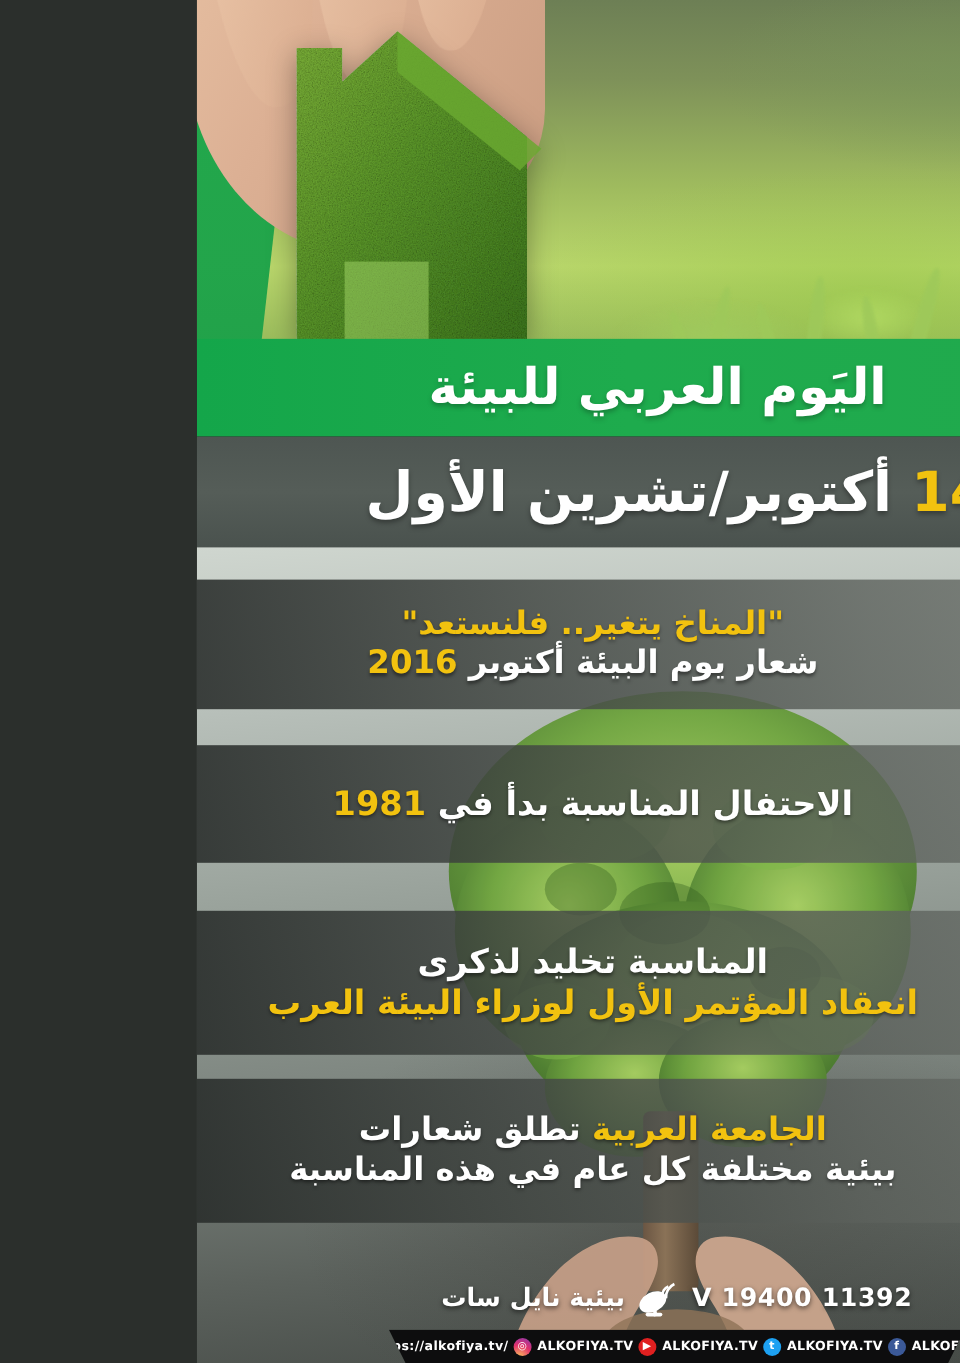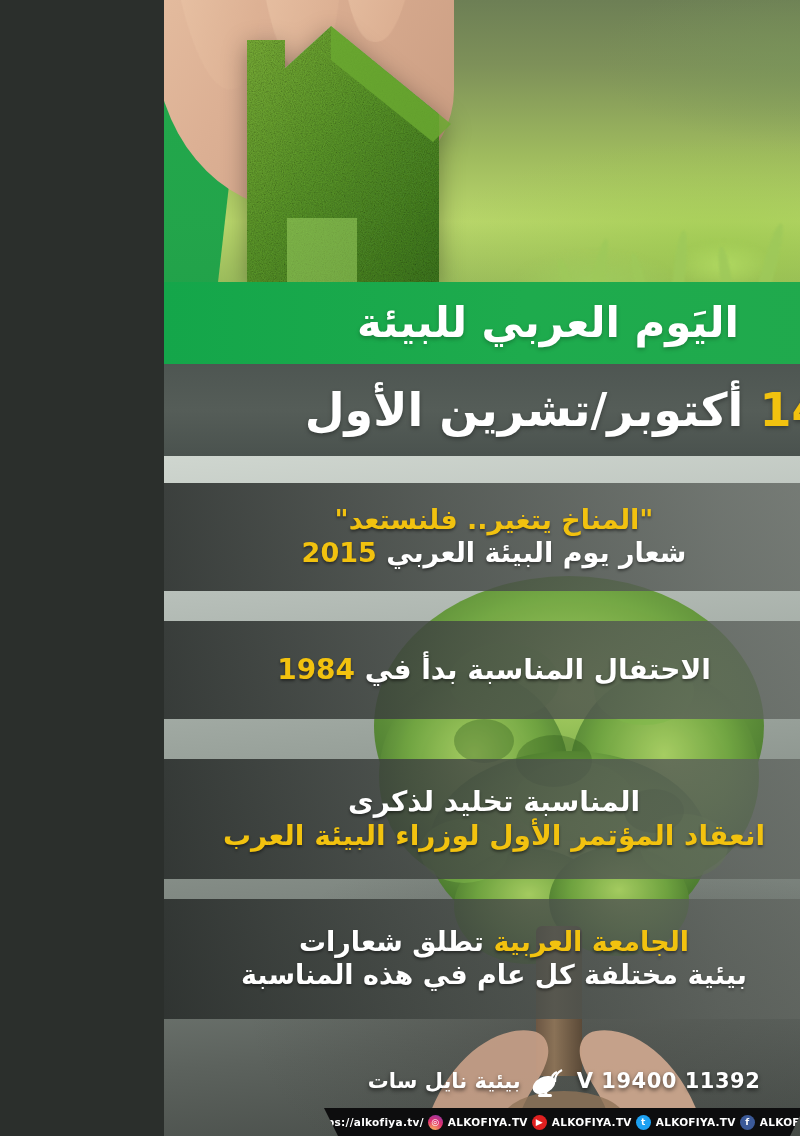--- a/index.html
+++ b/index.html
@@ -344,36 +344,36 @@
 
         <path d="M36 46 L44 46 L52 76 L28 76 Z"></path>
         <path d="M82 48 L90 48 L96 76 L76 76 Z"></path>
         <path d="M66 50 L72 50 L76 76 L62 76 Z"></path>
 
         <path d="M46 72 C52 78, 38 82, 44 88 C48 92, 56 90, 58 86" fill="none" stroke="#ffffff" stroke-width="5" stroke-linecap="round"></path>
       </svg>
     </div>
     <div class="txt-cell">
       <div class="gold">"المناخ يتغير.. فلنستعد"</div>
-      <div><span>شعار يوم البيئة العربي </span><span class="gold">2015</span></div>
+      <div><span>شعار يوم البيئة أكتوبر </span><span class="gold">2016</span></div>
     </div>
   </div>
 
   <div class="row row2">
     <div class="icon-cell">
       <svg width="86" height="82" viewBox="0 0 72 74" fill="#ffffff">
         <path d="M36 50 C36 38, 30 28, 18 22 C8 17, 4 26, 9 35 C14 44, 25 48, 34 50 Z"></path>
         <path d="M38 50 C40 34, 50 20, 64 14 C70 11, 70 22, 63 32 C55 43, 46 48, 38 50 Z"></path>
         <path d="M34 52 C30 44, 26 38, 22 34 C28 42, 32 50, 34 60 Z"></path>
         <path d="M36 66 C36 54, 40 42, 48 32 C42 44, 38 54, 38 66 Z"></path>
         <path d="M12 74 C12 62, 22 55, 36 55 C50 55, 60 62, 60 74 Z"></path>
       </svg>
     </div>
     <div class="txt-cell">
-      <div><span>الاحتفال المناسبة بدأ في </span><span class="gold">1984</span></div>
+      <div><span>الاحتفال المناسبة بدأ في </span><span class="gold">1981</span></div>
     </div>
   </div>
 
   <div class="row row3">
     <div class="icon-cell">
       <svg width="118" height="66" viewBox="0 0 118 66" fill="#ffffff">
         <g>
           <circle cx="12" cy="8" r="6"></circle>
             <path d="M4 18 h16 v28 h-5 v16 h-6 v-16 h-5 z"></path>
           <circle cx="31" cy="8" r="6"></circle>

